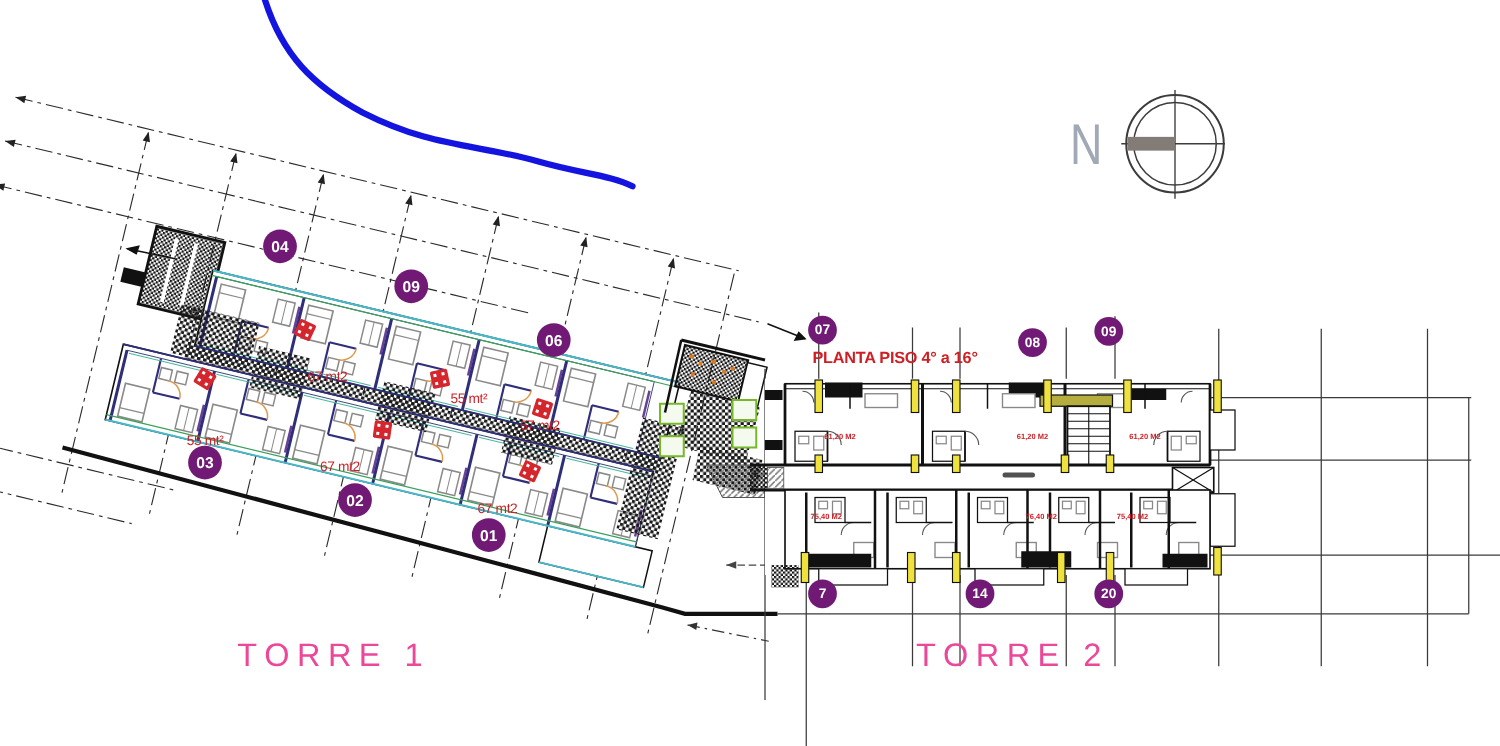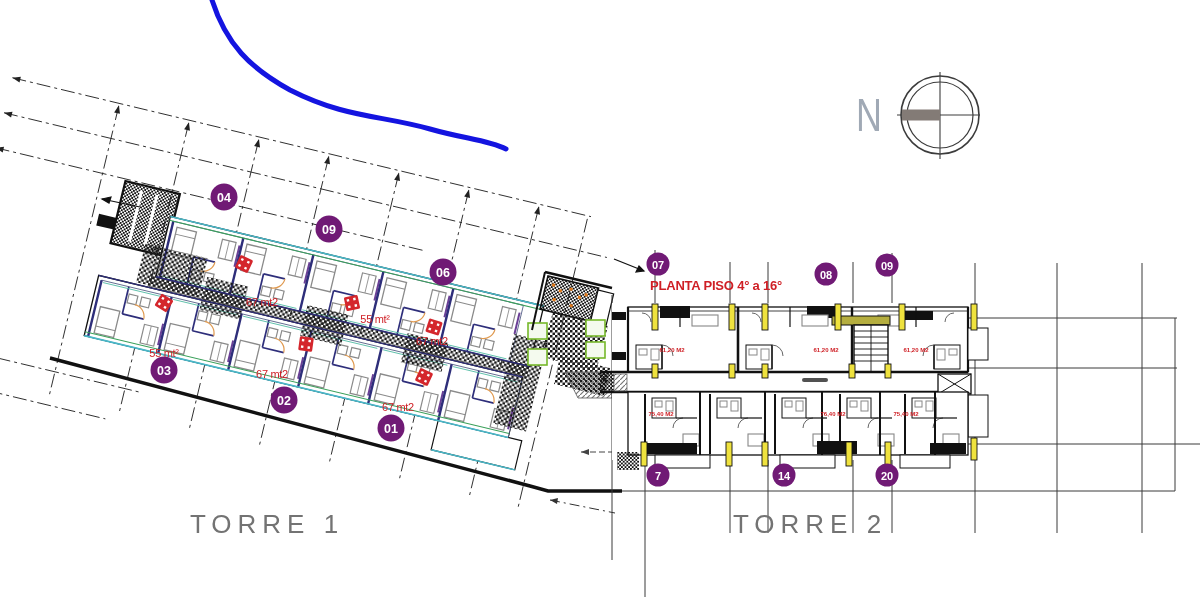--- a/index.html
+++ b/index.html
@@ -11,21 +11,21 @@
          display:flex;align-items:center;justify-content:center;
          transform:translate(-50%,-50%);font-weight:bold;}
   .b1{width:27px;height:27px;font-size:12.5px;}
   .b2{width:23px;height:23px;font-size:11px;}
   .al1{position:absolute;transform:translate(-50%,-50%);color:#cf1f25;font-weight:normal;
        font-size:11px;white-space:nowrap;letter-spacing:-0.3px;margin-top:31px;}
   .al2{position:absolute;transform:translate(-50%,-50%);color:#cf1f25;font-weight:bold;
        font-size:6px;white-space:nowrap;}
   .plan-title{position:absolute;left:650px;top:278px;color:#cf1f25;font-weight:bold;
        font-size:13px;white-space:nowrap;letter-spacing:-0.2px;}
-  .torre-label{position:absolute;transform:translate(-50%,-50%);color:#737373;
+  .torre-label{position:absolute;transform:translate(-50%,-50%);color:#ec4899;
        font-size:26px;letter-spacing:6px;font-weight:500;white-space:nowrap;}
   .compass-n{position:absolute;left:856px;top:88px;color:#a0a9b5;font-size:46px;
        font-weight:400;transform:scaleX(.78);transform-origin:left top;}
 </style>
 </head>
 <body>
 
 <div id="stage">
 
 <svg id="plan-svg" width="1200" height="597" viewBox="0 0 1200 597">

